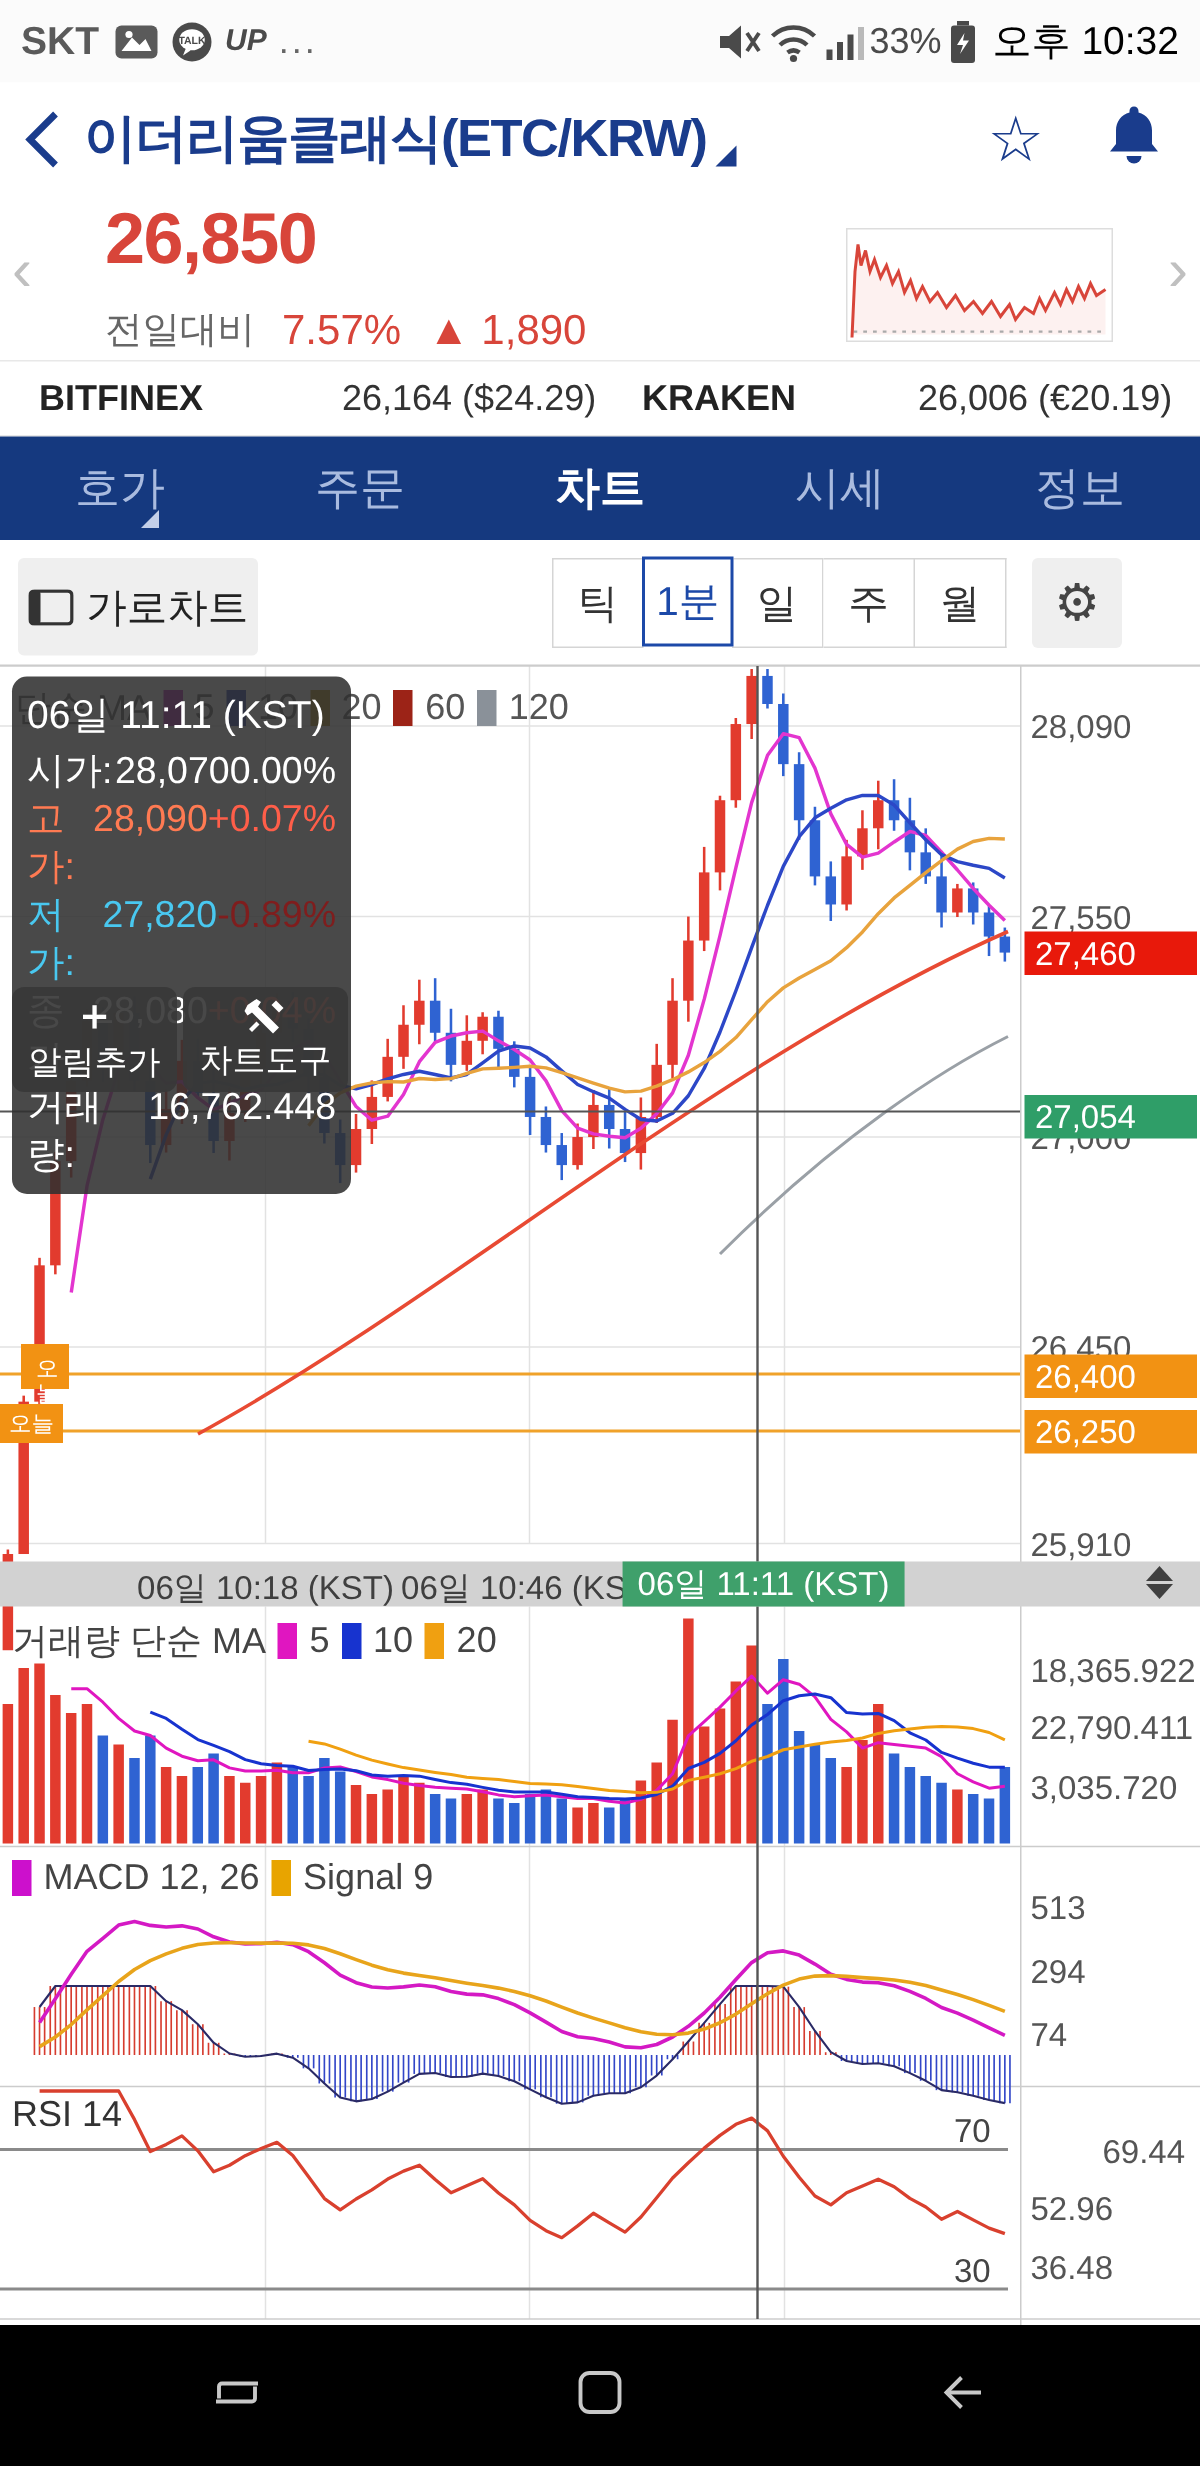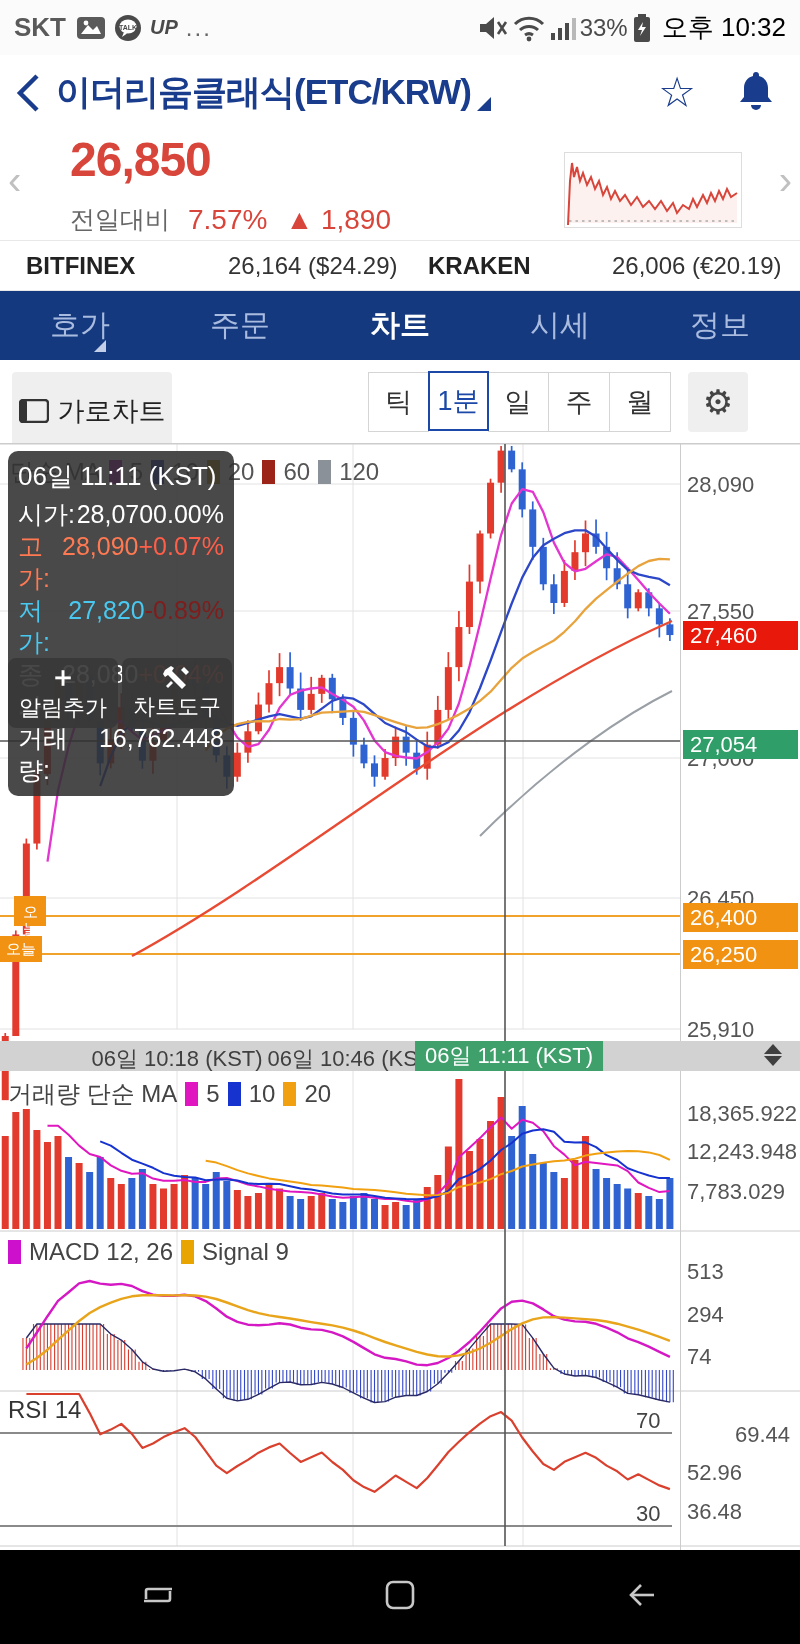--- a/index.html
+++ b/index.html
@@ -46,21 +46,21 @@
   .ex2n { position:absolute; left:428px; } .ex2v { position:absolute; left:612px; }
 
   
   .tabbar { position:absolute; top:291px; left:0; width:800px; height:69px; background:#15397f; display:flex; }
   .tab { flex:1; display:flex; align-items:center; justify-content:center; font-size:30px; color:#a9bbdf; position:relative; }
   .tab.active { color:#fff; font-weight:bold; }
   .tab .tri { position:absolute; left:50%; margin-left:14px; bottom:8px; width:0; height:0; border-left:12px solid transparent; border-bottom:12px solid #c3cfe8; }
 
   
   .toolbar { position:absolute; top:360px; left:0; width:800px; height:83px; background:#fff; }
-  .landbtn { position:absolute; left:12px; top:12px; width:160px; height:78px; background:#efefef; border-radius:4px; display:flex; align-items:center; justify-content:center; gap:9px; font-size:27px; color:#222; }
+  .landbtn { position:absolute; left:12px; top:12px; width:160px; height:65px; background:#efefef; border-radius:4px; display:flex; align-items:center; justify-content:center; gap:9px; font-size:27px; color:#222; }
   .ivgroup { position:absolute; left:368px; top:12px; display:flex; }
   .ivbtn { width:61px; height:60px; border:1px solid #d5d5d5; border-left:none; background:#fff; display:flex; align-items:center; justify-content:center; font-size:27px; color:#333; }
   .ivbtn:first-child { border-left:1px solid #d5d5d5; }
   .ivbtn.active { border:2px solid #1c49a8; color:#1c49a8; margin:-1px; z-index:2; }
   .gearbtn { position:absolute; left:688px; top:12px; width:60px; height:60px; background:#efefef; border-radius:4px; display:flex; align-items:center; justify-content:center; font-size:34px; color:#444; }
 
   
   .chartwrap { position:absolute; top:443px; left:0; width:800px; height:1107px; background:#fff; border-top:1px solid #ccc; }
   #chart-svg { position:absolute; left:0; top:0; }
   .axiscol { position:absolute; left:680px; top:0; width:120px; height:1107px; border-left:1px solid #ccc; background:#fff; }
@@ -737,22 +737,22 @@
     <div class="panelegend" style="left:8px; top:634px;">
       <span>거래량 단순 MA</span>
       <span class="chip" style="background: rgb(224, 22, 192);"></span>
         <span>5</span>
       <span class="chip" style="background: rgb(23, 51, 207);"></span>
         <span>10</span>
       <span class="chip" style="background: rgb(240, 160, 17);"></span>
         <span>20</span>
     </div>
     <div class="axlabel" style="top:657px;">18,365.922</div>
-    <div class="axlabel" style="top:695px;">12,243.948</div>
-    <div class="axlabel" style="top:735px;">7,783.029</div>
+    <div class="axlabel" style="top:695px;">22,790.411</div>
+    <div class="axlabel" style="top:735px;">3,035.720</div>
 
     <div class="panelegend" style="left:8px; top:794px;text-align:center;">
       <span class="chip" style="background: rgb(204, 16, 204);"></span>
         <span>MACD 12, 26</span>
       <span class="chip" style="background: rgb(232, 164, 0);"></span>
         <span>Signal 9</span>
     </div>
     <div class="axlabel" style="top:815px;">513</div>
     <div class="axlabel" style="top:858px;">294</div>
     <div class="axlabel" style="top:900px;">74</div>

